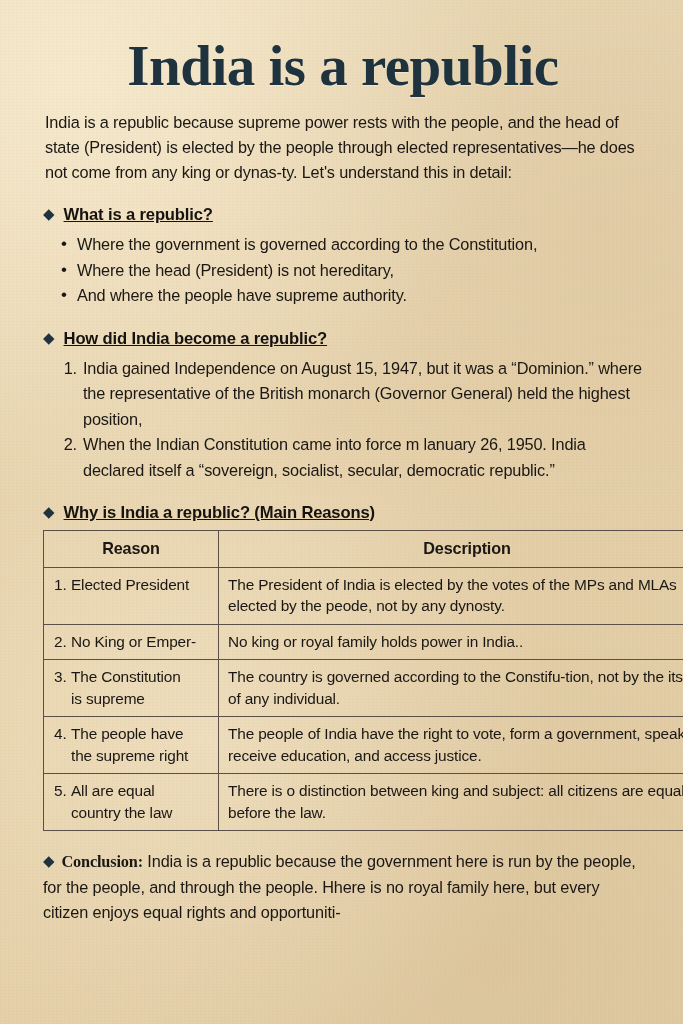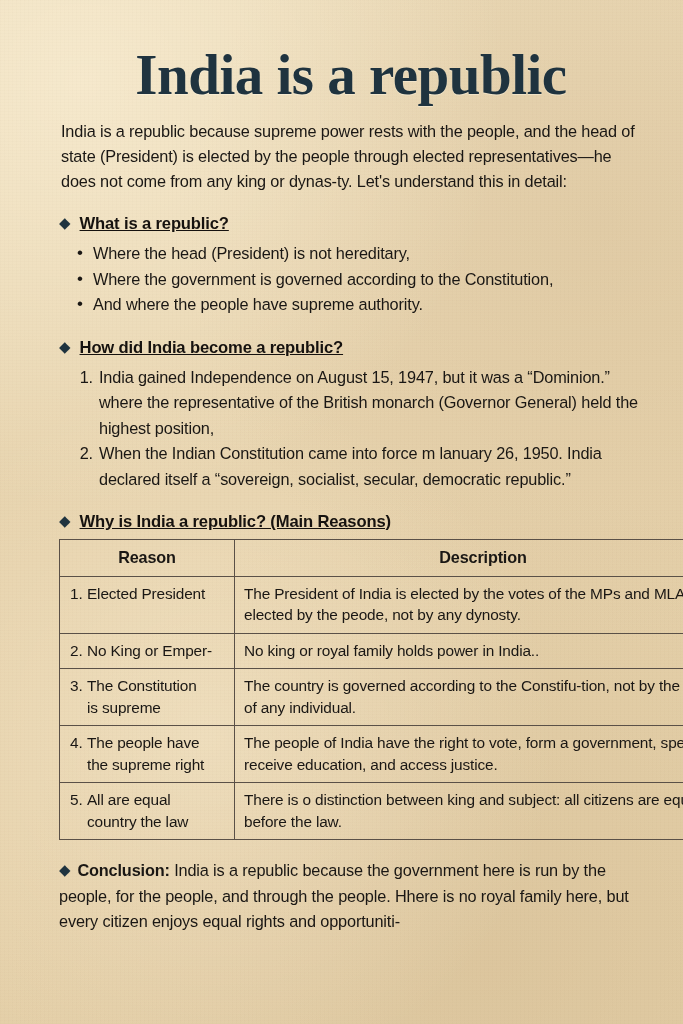--- a/index.html
+++ b/index.html
@@ -37,23 +37,22 @@
     pointer-events: none;
     opacity: .35;
     background-image:
       repeating-linear-gradient(0deg,   rgba(120,95,60,0.045) 0 1px, rgba(255,255,255,0) 1px 3px),
       repeating-linear-gradient(90deg,  rgba(120,95,60,0.040) 0 1px, rgba(255,255,255,0) 1px 4px);
   }
 
   .content {
     position: relative;
     z-index: 2;
-    padding: 14px 40px 0 43px;
+    padding: 5px 40px 0 43px;
     box-sizing: border-box;
-    margin-left: 16px;
   }
 
   
   .title {
     font-family: "Liberation Serif", serif;
     font-weight: bold;
     font-size: 57px;
     line-height: 1.0;
     letter-spacing: -0.5px;
     color: #1f333f;
@@ -183,41 +182,42 @@
     margin-top: 18px;
     font-size: 16.3px;
     line-height: 25.5px;
     letter-spacing: -0.15px;
   }
   .conclusion .diamond {
     margin-right: 7px;
   }
   .conclusion .label {
     font-weight: bold;
+    font-family: Liberation Serif, serif;
   }
 </style>
 </head>
 <body>
 
 <div class="page">
   <div class="grain"></div>
 
   <div class="content">
 
     <h1 class="title">India is a republic</h1>
 
     <p class="intro">India is a republic because supreme power rests with the people, and the head of state (President) is elected by the people through elected representatives—he does not come from any king or dynas-ty. Let's understand this in detail:</p>
 
     <div class="sec-head">
       <span class="diamond">◆</span>
       <span class="sec-head-text">What is a republic?</span>
     </div>
     <ul class="dots">
+      <li>Where the government is governed according to the Constitution,</li>
       <li>Where the head (President) is not hereditary,</li>
-      <li>Where the government is governed according to the Constitution,</li>
       <li>And where the people have supreme authority.</li>
     </ul>
 
     <div class="sec-head">
       <span class="diamond">◆</span>
       <span class="sec-head-text">How did India become a republic?</span>
     </div>
     <ol class="nums">
       <li>
         <span class="num">1.</span><span>India gained Independence on August 15, 1947, but it was a “Dominion.” where the representative of the British monarch (Governor General) held the highest position,</span>

